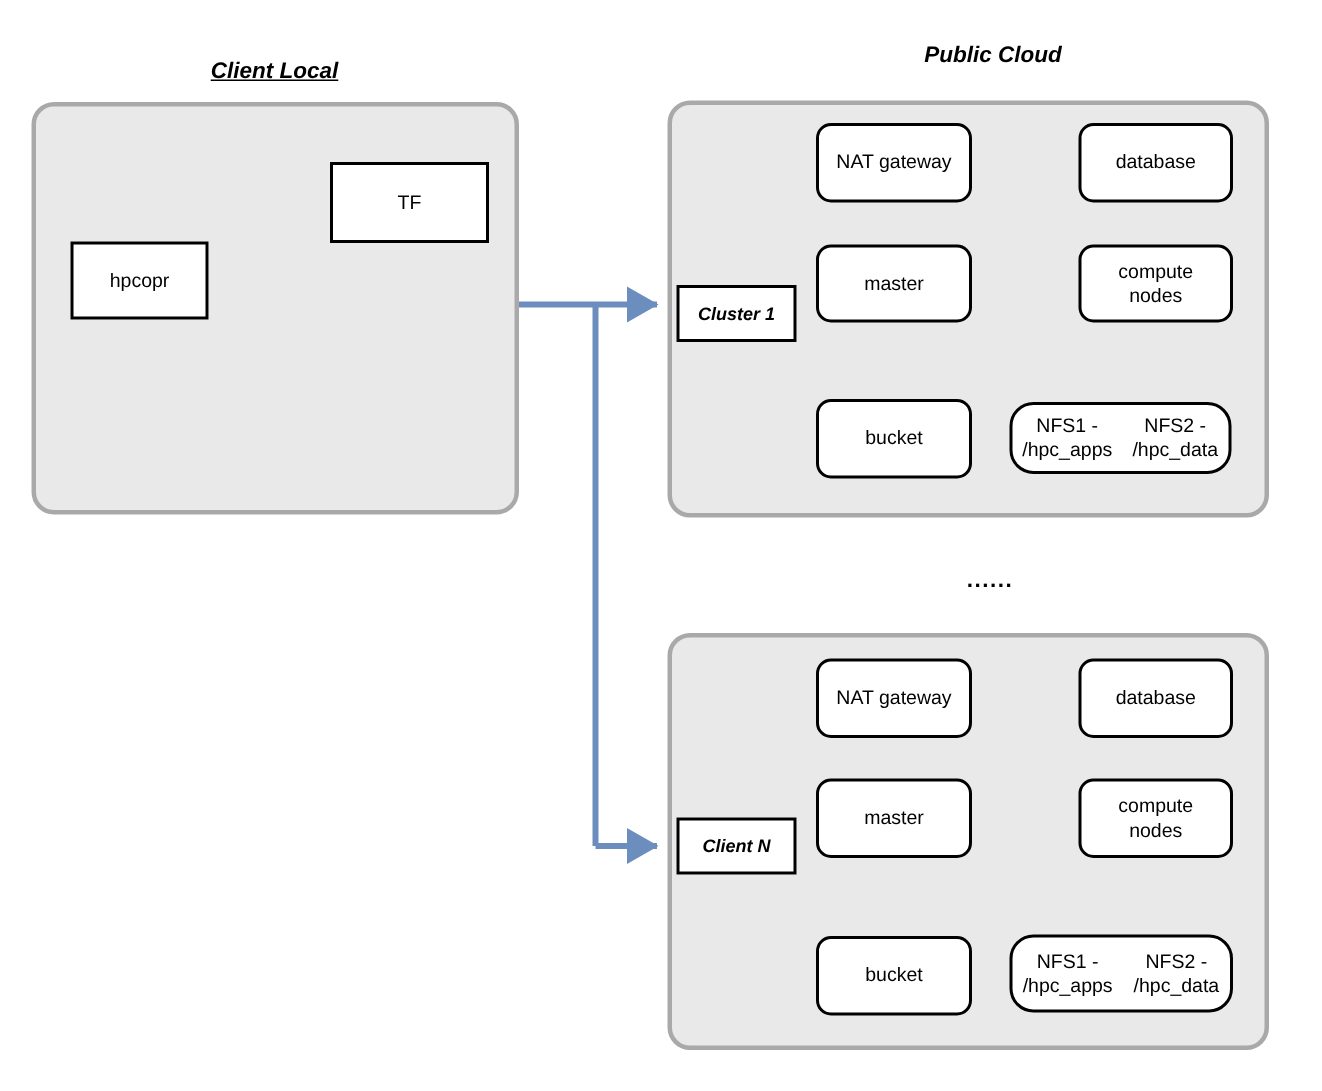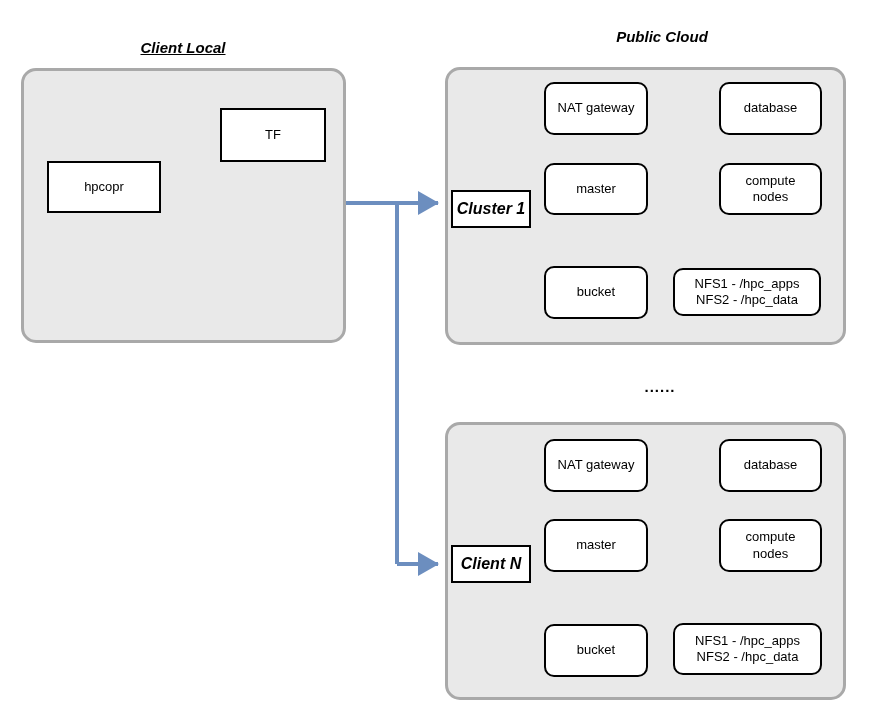--- a/index.html
+++ b/index.html
@@ -27,22 +27,22 @@
   .dots{
     position:absolute;font-size:15px;font-weight:bold;text-align:center;
     letter-spacing:1px;
   }
   .node{
     position:absolute;background:#ffffff;border:2px solid var(--node-border);
     display:flex;align-items:center;justify-content:center;
     font-size:13px;line-height:1.25;text-align:center;white-space:pre-line;
   }
   .round{border-radius:10px;}
-  .cluster-label{font-weight:bold;font-style:italic;font-size:16px;}
-  .nfs{flex-direction:column;}
+  .cluster-label{font-weight:bold;font-style:italic;font-size:12px;}
+  .nfs{border-radius:16px;}
   svg.connectors{position:absolute;left:0;top:0;width:881px;height:727px;pointer-events:none;}
   .k{stroke:#000000;stroke-width:2;fill:none;}
   .b{stroke:var(--connector-blue);stroke-width:4;fill:none;}
   .arrowhead-black{fill:#000000;}
   .arrowhead-blue{fill:var(--connector-blue);}
 </style>
 </head>
 <body>
 
 <div class="canvas">
@@ -90,21 +90,21 @@
   </svg>
 
   <div class="title" style="left:83px;top:39px;width:200px;text-decoration:underline;">Client Local</div>
   <div class="title" style="left:562px;top:28px;width:200px;">Public Cloud</div>
   <div class="dots" style="left:560px;top:378px;width:200px;">......</div>
 
   <div class="container" style="left:21px;top:68px;width:325px;height:275px;"></div>
   <div class="container" style="left:445px;top:67px;width:401px;height:278px;"></div>
   <div class="container" style="left:445px;top:422px;width:401px;height:278px;"></div>
 
-  <div class="node" style="left:47px;top:161px;width:114px;height:52px;">hpcopr</div>
+  <div class="node" style="left:47px;top:161px;width:92px;height:52px;">hpcopr</div>
   <div class="node" style="left:220px;top:108px;width:106px;height:54px;">TF</div>
 
   <div class="node cluster-label" style="left:451px;top:190px;width:80px;height:38px;">Cluster 1</div>
   <div class="node round" style="left:544px;top:82px;width:104px;height:53px;">NAT gateway</div>
   <div class="node round" style="left:719px;top:82px;width:103px;height:53px;">database</div>
   <div class="node round" style="left:544px;top:163px;width:104px;height:52px;">master</div>
   <div class="node round" style="left:719px;top:163px;width:103px;height:52px;">compute
 nodes</div>
   <div class="node round" style="left:544px;top:266px;width:104px;height:53px;">bucket</div>
   <div class="node round nfs" style="left:673px;top:268px;width:148px;height:48px;">

